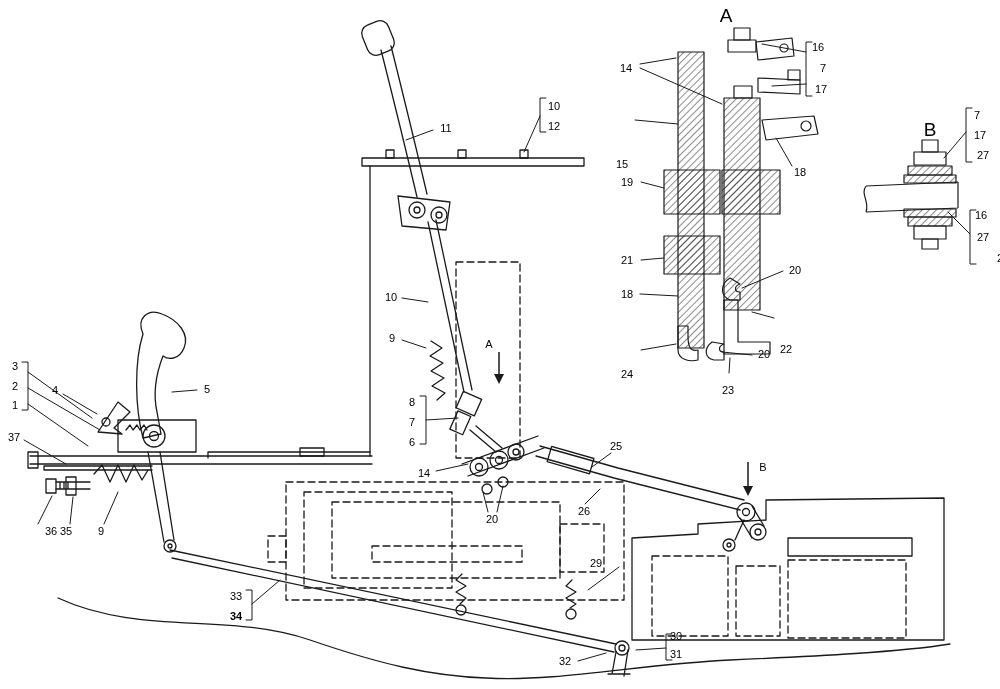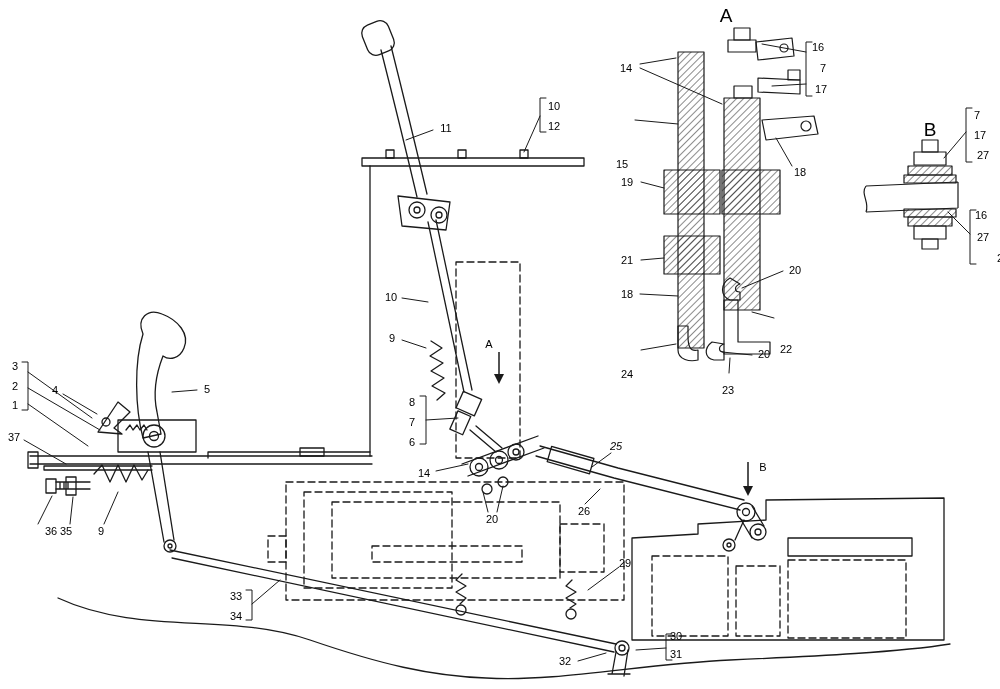--- a/index.html
+++ b/index.html
@@ -222,25 +222,25 @@
       <span class="callout" style="left: 15px; top: 366px;">3</span>
       <span class="callout" style="left: 15px; top: 386px;">2</span>
       <span class="callout" style="left: 15px; top: 405px;">1</span>
       <span class="callout" style="left: 55px; top: 390px;">4</span>
       <span class="callout" style="left: 14px; top: 437px;">37</span>
       <span class="callout" style="left: 31px; top: 531px; margin-left: 20px;">36</span>
       <span class="callout" style="left: 66px; top: 531px;">35</span>
       <span class="callout" style="left: 101px; top: 531px;">9</span>
       <span class="callout" style="left: 424px; top: 473px;">14</span>
       <span class="callout" style="left: 492px; top: 519px;">20</span>
-      <span class="callout" style="left: 616px; top: 446px; font-style: italic;">25</span>
+      <span class="callout" style="left: 616px; top: 446px;">25</span>
       <span class="callout" style="left: 584px; top: 511px;">26</span>
-      <span class="callout" style="left: 625px; top: 563px;">29</span>
+      <span class="callout" style="left: 596px; top: 563px;">29</span>
       <span class="callout" style="left: 236px; top: 596px;">33</span>
-      <span class="callout" style="left: 236px; top: 616px;">34</span>
+      <span class="callout" style="left: 236px; top: 616px; font-weight: bold;">34</span>
       <span class="callout" style="left: 676px; top: 636px;">30</span>
       <span class="callout" style="left: 676px; top: 654px;">31</span>
       <span class="callout" style="left: 565px; top: 661px;">32</span>
       <span class="callout" style="left: 489px; top: 344px;">A</span>
       <span class="callout" style="left: 763px; top: 467px;">B</span>
       <span class="callout callout--lg" style="left: 726px; top: 15px;">A</span>
       <span class="callout" style="left: 626px; top: 68px;">14</span>
       <span class="callout" style="left: 818px; top: 47px;">16</span>
       <span class="callout" style="left: 823px; top: 68px;">7</span>
       <span class="callout" style="left: 821px; top: 89px;">17</span>

